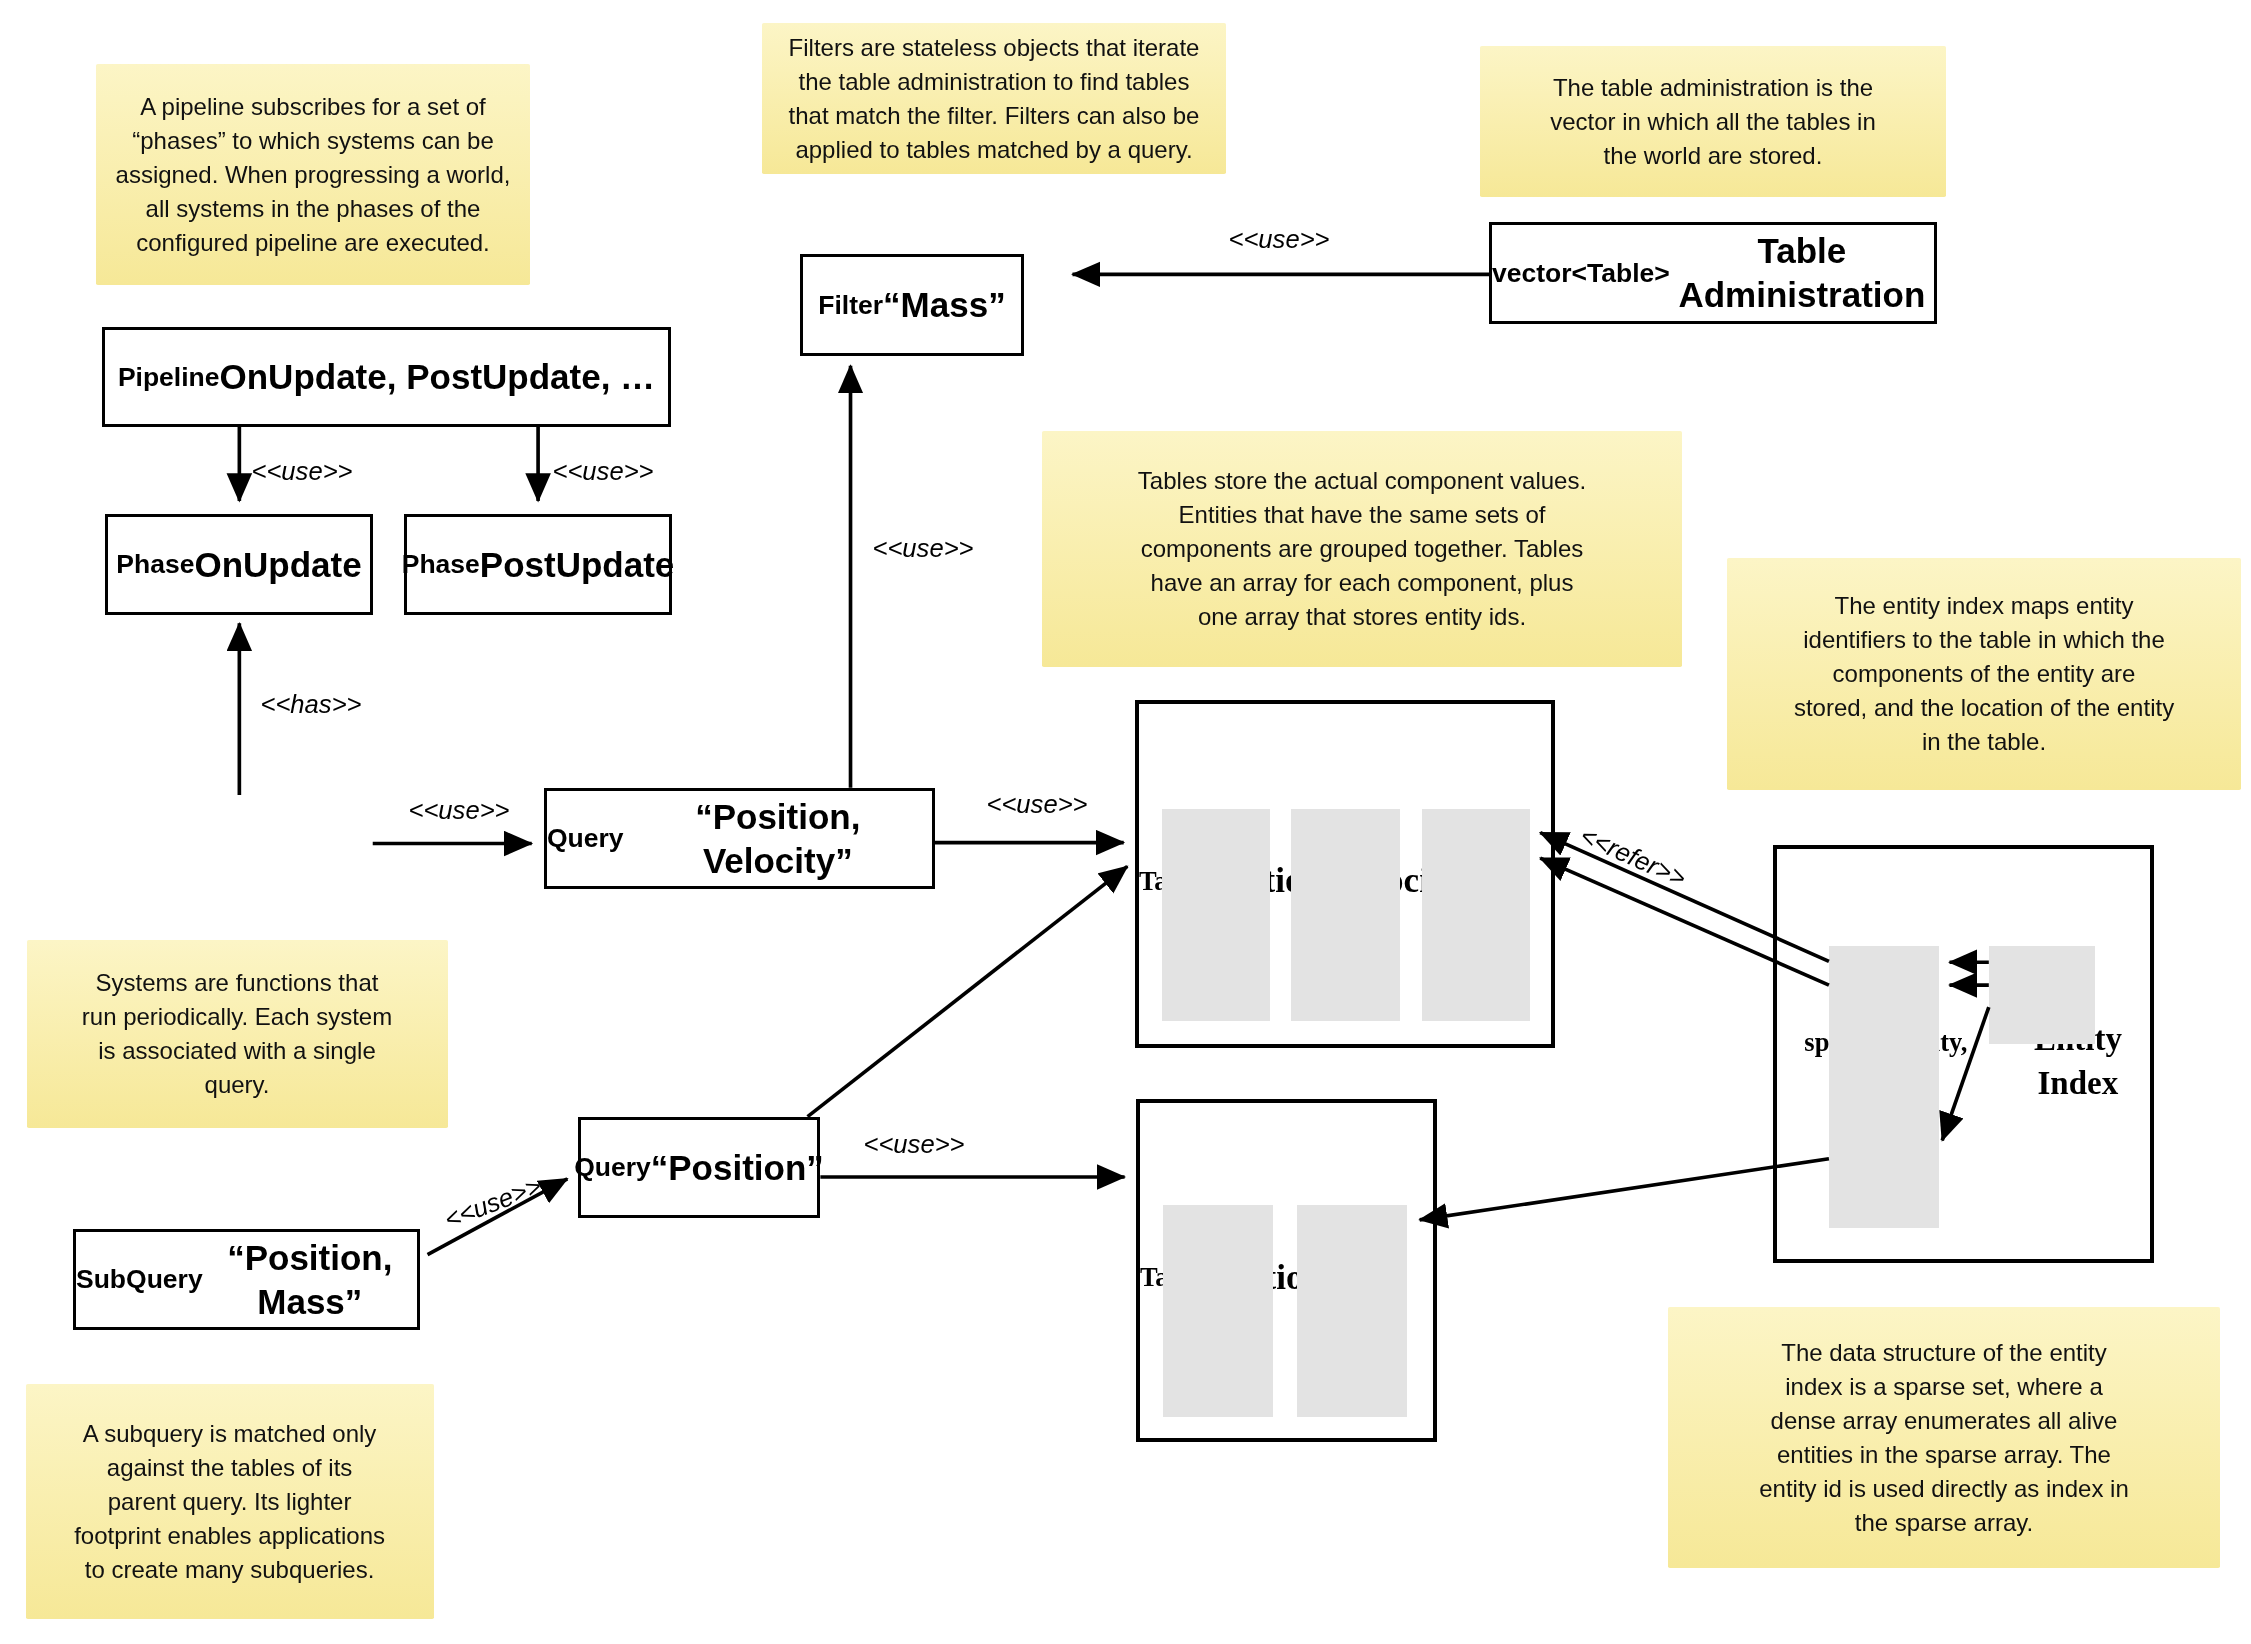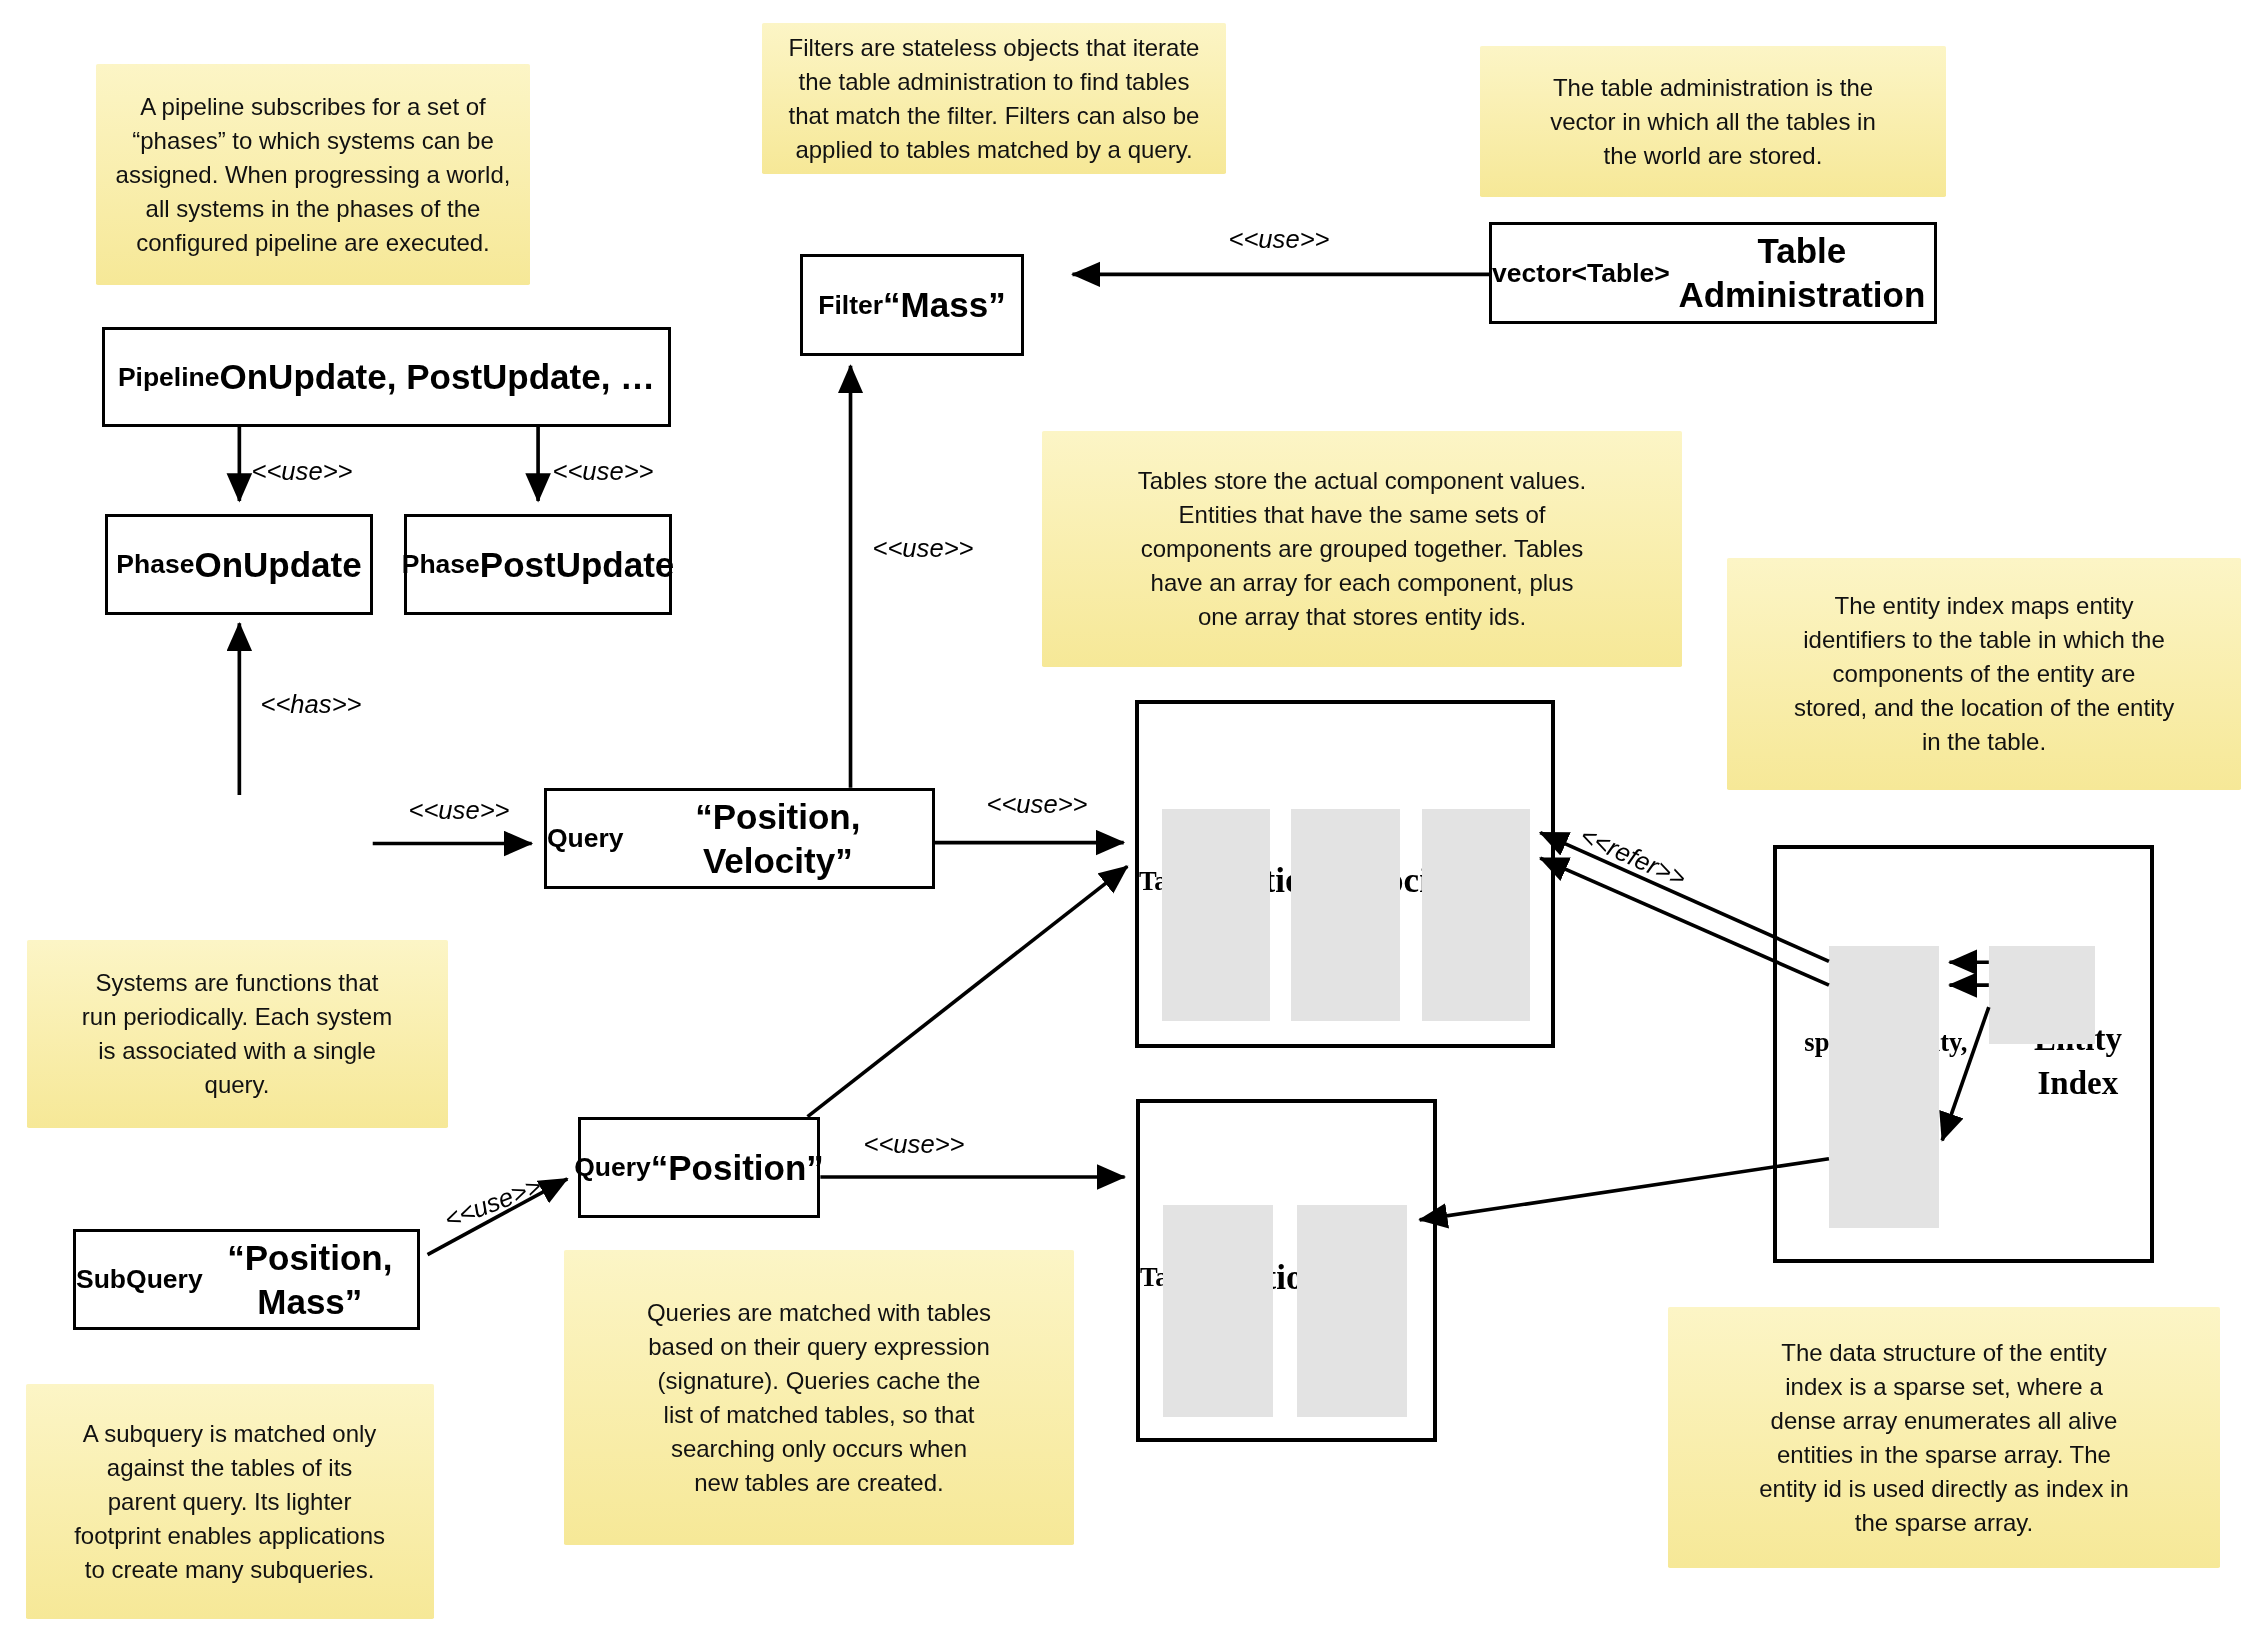--- a/index.html
+++ b/index.html
@@ -70,27 +70,20 @@
     <span>Systems are functions that
 run periodically. Each system
 is associated with a single
 query.</span></div>
   <div class="note" style="left:25.6px;top:1384px;width:408px;height:235px">
     <span>A subquery is matched only
 against the tables of its
 parent query. Its lighter
 footprint enables applications
 to create many subqueries.</span></div>
-  <div class="note" style="left:564px;top:1250px;width:510px;height:295px">
-    <span>Queries are matched with tables
-based on their query expression
-(signature). Queries cache the
-list of matched tables, so that
-searching only occurs when
-new tables are created.</span></div>
   <div class="note" style="left:1668px;top:1307px;width:552px;height:261px">
     <span>The data structure of the entity
 index is a sparse set, where a
 dense array enumerates all alive
 entities in the sparse array. The
 entity id is used directly as index in
 the sparse array.</span></div>
 
   <div class="box" style="left:102px;top:327px;width:569px;height:100px">
     <div class="box-title">Pipeline</div>

